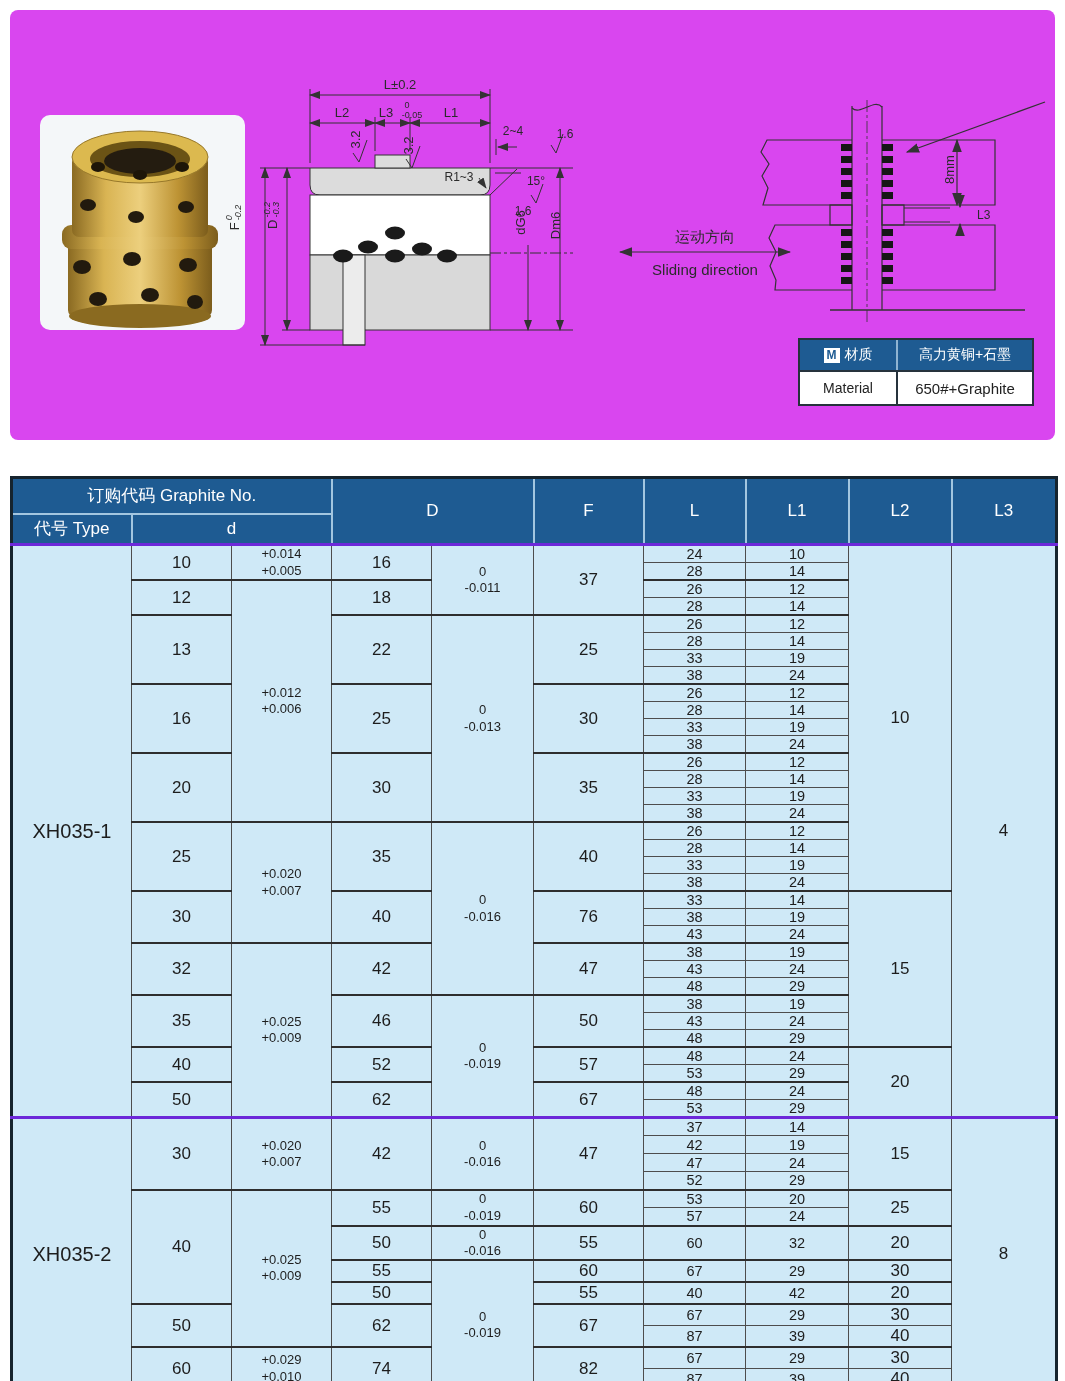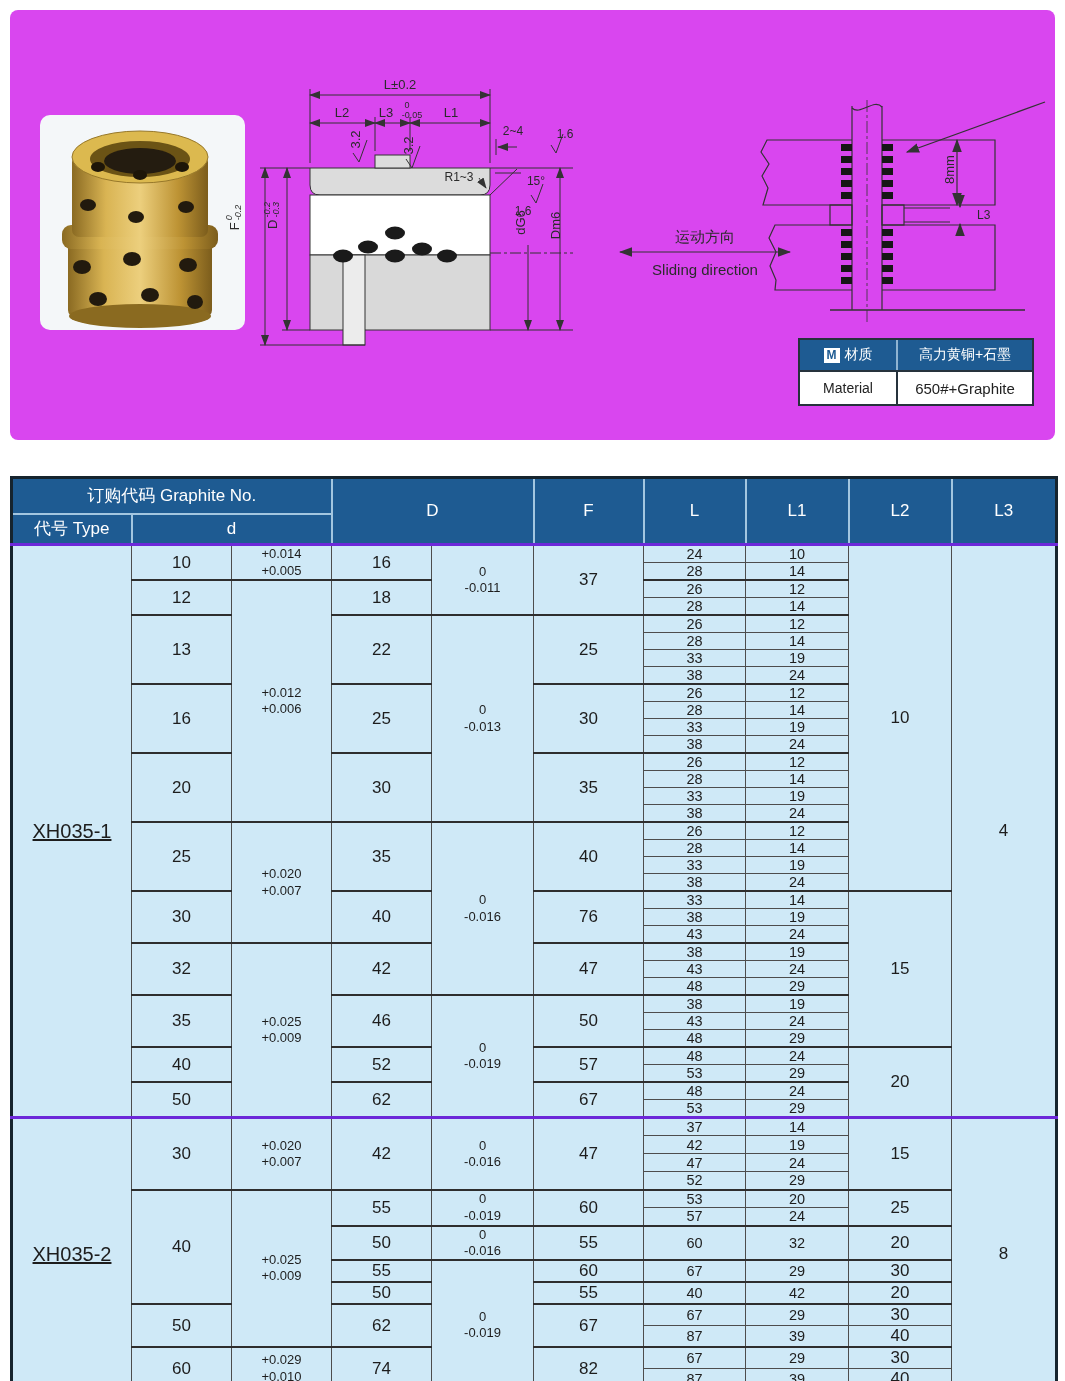--- a/index.html
+++ b/index.html
@@ -30,21 +30,21 @@
   table.cat { border-collapse:collapse; table-layout:fixed; width:1045px; margin-top:36px;
               border:3px solid #16242e; }
   table.cat th { background:#1e5b92; color:#fff; font-weight:normal; font-size:17px;
                  border:2px solid #a3c6e0; }
   table.cat thead tr.h1 { height:36px; }
   table.cat thead tr.h2 { height:31px; }
   table.cat td { border:1px solid #4d4d4d; text-align:center; vertical-align:middle;
                  background:#cfe9f7; color:#1d1d1d; padding:0; }
   tbody tr { height:17px; }
   tbody tr.sec2 { height:18px; }
-  td.c-type { background:#fdfdfd; color:#2a62a0; font-size:20px;text-decoration:underline; }
+  td.c-type { background:#fdfdfd; color:#2a62a0; font-size:20px; }
   td.c-d, td.c-D, td.c-F, td.c-L2, td.c-L3 { font-size:17px; }
   td.c-L, td.c-L1 { font-size:14.5px; }
   td.c-dtol, td.c-Dtol { font-size:13px; white-space:pre-line; line-height:1.25; }
   tr.gt td { border-top:2px solid #2e2e2e; }
   tr.st td { border-top:3px solid #6d28d9; }
 </style>
 </head>
 <body>
 
 <div class="page">

